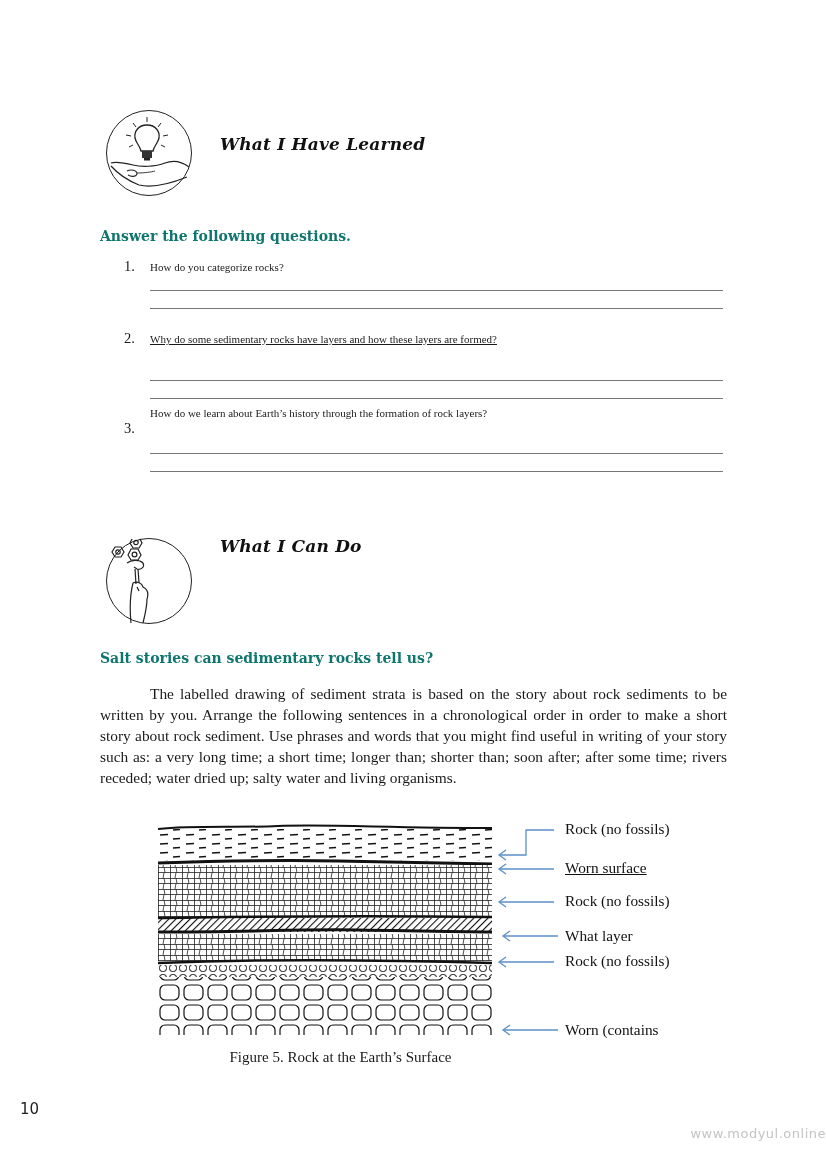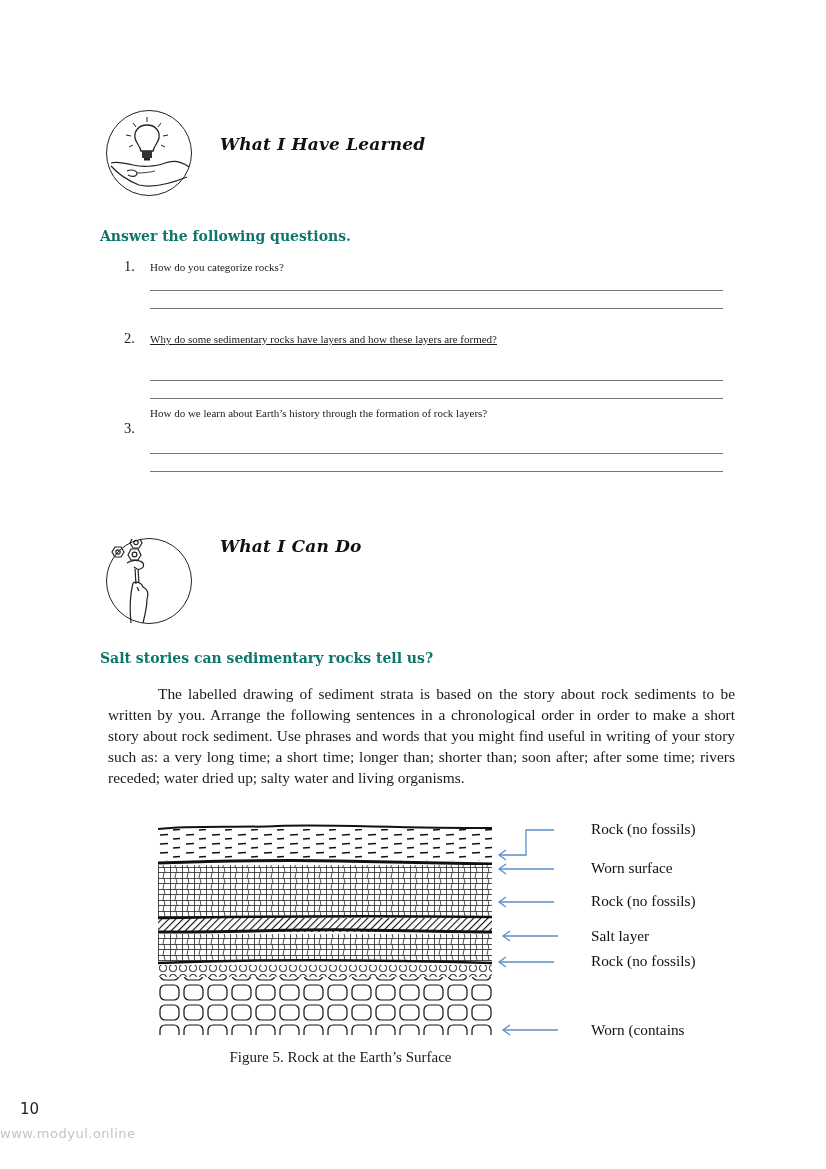--- a/index.html
+++ b/index.html
@@ -5,26 +5,26 @@
   html, body { margin:0; padding:0; background:#ffffff; }
   body { width:826px; height:1169px; position:relative; overflow:hidden; color:#1a1a1a;
          font-family:"DejaVu Serif", "Liberation Serif", serif; }
   .abs { position:absolute; }
   .icon-circle { position:absolute; width:86px; height:86px; border:1.5px solid #222; border-radius:50%; box-sizing:border-box; }
   .section-title { position:absolute; font-family:"DejaVu Serif", serif; font-weight:bold; font-style:italic; font-size:17px; color:#111; letter-spacing:0.2px; }
   .bold-heading { position:absolute; left:100px; font-family:"DejaVu Serif", serif; font-weight:bold; font-size:14px; color:#0f766e; }
   .q-num { position:absolute; left:124px; font-size:14.5px; font-family:"Liberation Serif", serif; }
   .q-text { position:absolute; left:150px; width:580px; font-size:11px; line-height:18px; font-family:"Liberation Serif", serif; }
   .ans-line { position:absolute; left:150px; width:573px; height:0; border-top:1.3px solid #777; }
-  .para { position:absolute; left:108px; width:627px; font-family:"Liberation Serif", serif; font-size:15.4px; line-height:21px; text-align:justify; }
+  .para { position:absolute; left:100px; width:627px; font-family:"Liberation Serif", serif; font-size:15.4px; line-height:21px; text-align:justify; }
   .para .indent { display:inline-block; width:50px; }
-  .label { position:absolute; left:565px; font-family:"Liberation Serif", serif; font-size:15.3px; color:#111; white-space:nowrap;margin-left:26px; }
+  .label { position:absolute; left:565px; font-family:"Liberation Serif", serif; font-size:15.3px; color:#111; white-space:nowrap; }
   .caption { position:absolute; left:0; width:681px; text-align:center; top:1049px; font-family:"Liberation Serif", serif; font-size:15px; }
   .page-num { position:absolute; left:0; width:826px; text-align:left; top:1100px; font-family:"DejaVu Sans", sans-serif; font-size:15px; color:#222;margin-left:20px; }
-  .watermark { position:absolute; left:0; width:826px; text-align:left; top:1126px; font-family:"DejaVu Sans", sans-serif; font-size:13px; color:#c4c4c4; letter-spacing:0.5px; }
+  .watermark { position:absolute; left:0; width:826px; text-align:right; top:1126px; font-family:"DejaVu Sans", sans-serif; font-size:13px; color:#c4c4c4; letter-spacing:0.5px; }
 </style>
 </head>
 <body>
 
 <div class="icon-circle" style="left:106px;top:110px;">
   <svg width="84" height="84" viewBox="0 0 84 84" style="position:absolute;left:0;top:0;">
 
     <g stroke="#222" stroke-width="1" fill="none">
       <line x1="40" y1="6" x2="40" y2="11"></line>
       <line x1="26" y1="12" x2="29" y2="16"></line>
@@ -152,22 +152,22 @@
 
     <path d="M60 140 H6"></path>
       <path d="M12 135 L5 140 L12 145"></path>
 
     <path d="M64 208 H10"></path>
       <path d="M16 203 L9 208 L16 213"></path>
   </g>
 </svg>
 
 <div class="label" style="top:820px;">Rock (no fossils)</div>
-<div class="label" style="top:859px;">Worn surface</div>
+<div class="label" style="top:859px;text-decoration:underline;">Worn surface</div>
 <div class="label" style="top:892px;">Rock (no fossils)</div>
-<div class="label" style="top:927px;">Salt layer</div>
+<div class="label" style="top:927px;">What layer</div>
 <div class="label" style="top:952px;">Rock (no fossils)</div>
 <div class="label" style="top:1021px;">Worn (contains</div>
 
 <div class="caption">Figure 5. Rock at the Earth’s Surface</div>
 
 <div class="page-num">10</div>
 <div class="watermark">www.modyul.online</div>
 
 </body></html>

